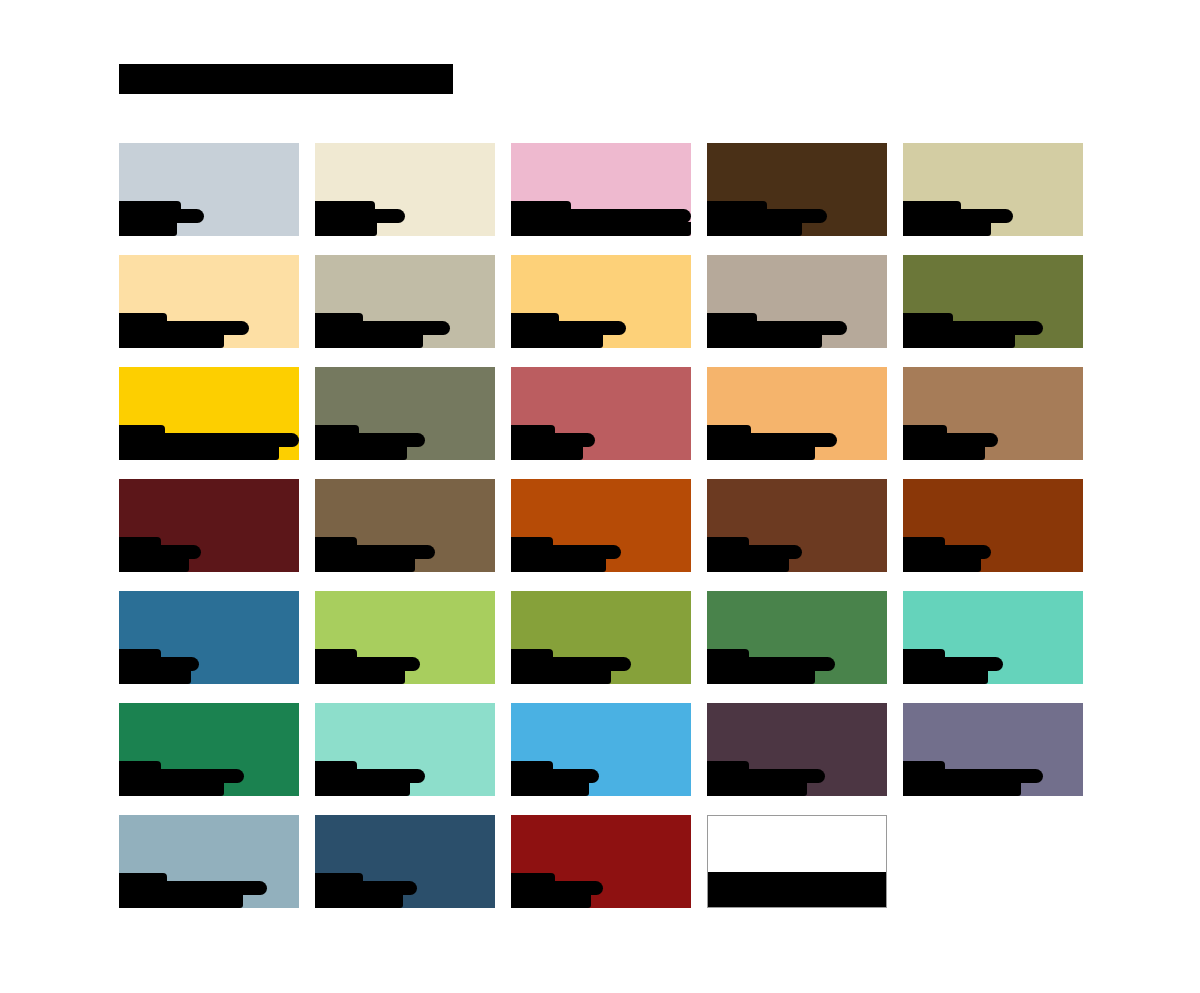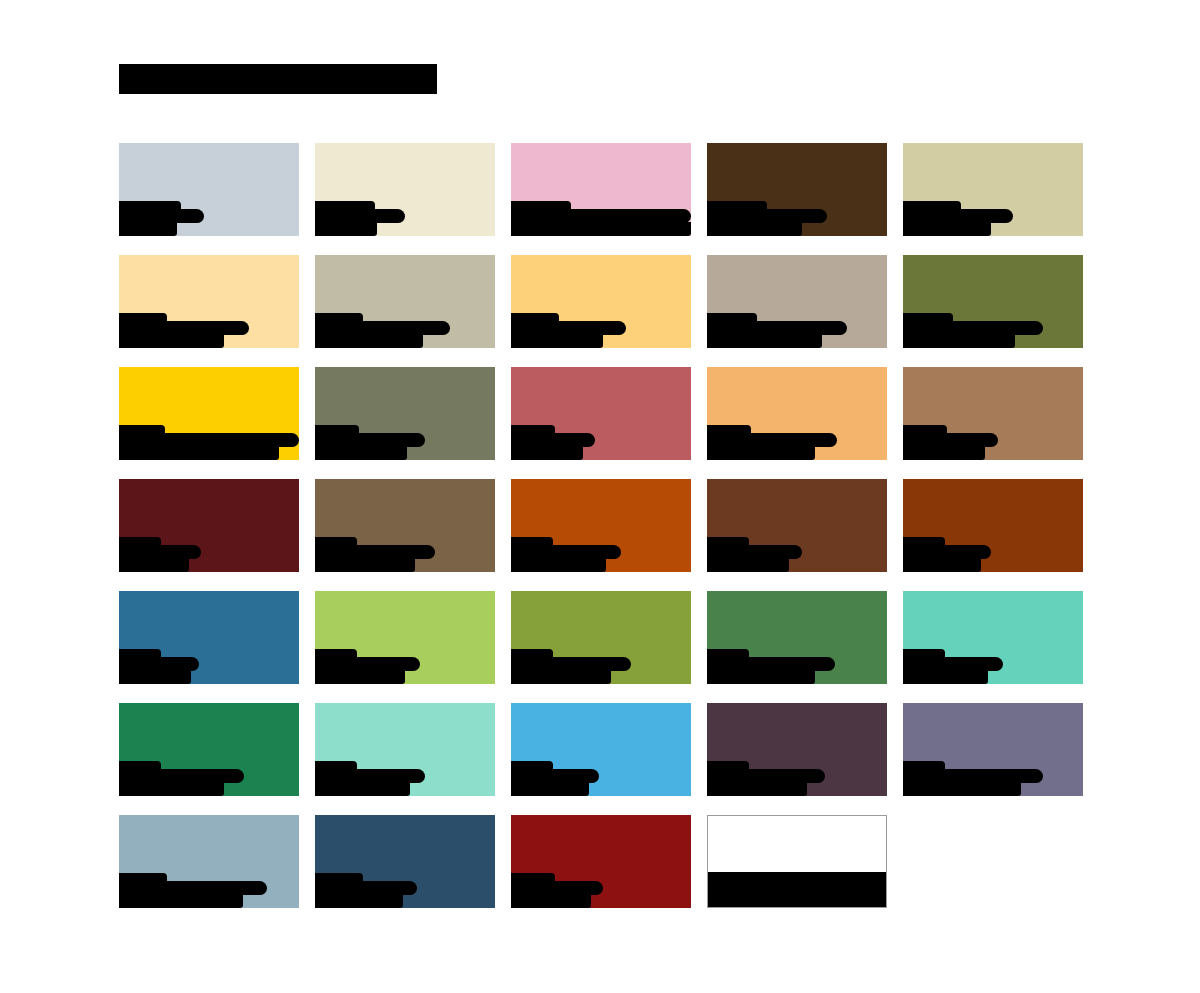--- a/index.html
+++ b/index.html
@@ -94,21 +94,21 @@
   .swatch.is-blank .redact .bar.l3 {
     border-radius: 0;
   }
 </style>
 </head>
 <body>
 
 <div id="page-root">
 
   <div class="heading-wrap">
-    <span class="heading-text">All matplotlib matplotlib:</span>
+    <span class="heading-text">All colormaps colormaps:</span>
   </div>
 
   <div class="grid" id="swatch-grid">
       <div class="grid-row" style="height: 112px;">
         <div class="swatch" style="left: 0px; width: 180px; height: 93px; background: rgb(199, 208, 216);">
           <div class="redact">
             <div class="bar l1" style="width: 62px;"></div>
             <div class="bar l2" style="width: 85px;"></div>
             <div class="bar l3" style="width: 58px;"></div>
           </div>

